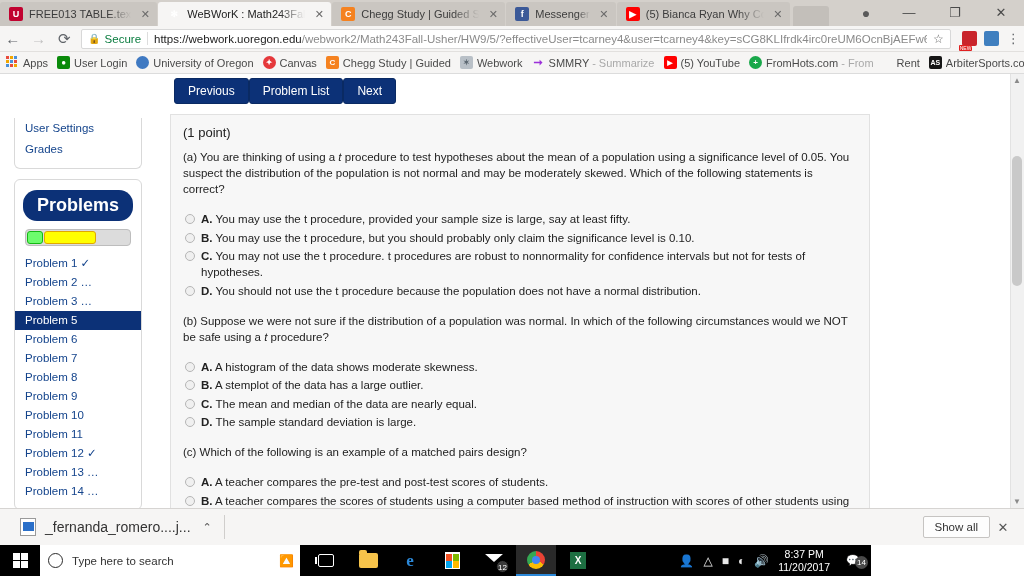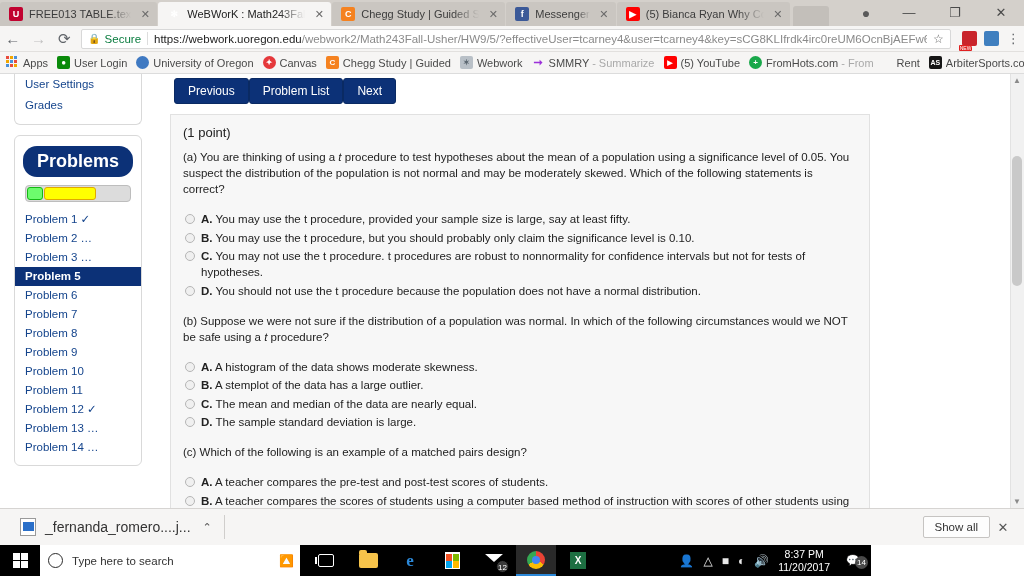--- a/index.html
+++ b/index.html
@@ -144,21 +144,21 @@
     background: #c9c9c9; border-radius: 5px;
   }
   .scroll-arrow { position:absolute; right:2px; width:10px; text-align:center; font-size:8px; color:#8a8a8a; }
 
   
   .leftnav { position: absolute; left: 14px; top: 0px; width: 128px; }
   .panel {
     border: 1px solid #d9d9d9; border-radius: 6px; background: #fff;
     margin-bottom: 10px; padding: 6px 0 8px;
   }
-  .panel.top { border-top: none; border-radius: 0 0 6px 6px; padding-top: 0; }
+  .panel.top { border-top: none; border-radius: 0 0 6px 6px; padding-top: 0; margin-top: 44px; }
   .navlink {
     display: block; font-size: 11.5px; color: #14448c; text-decoration: none;
     padding: 4px 0 4px 10px; line-height: 13px;
   }
   .panel-head {
     background: #0c3177; color: #fff; font-weight: bold; font-size: 18px;
     text-align: center; border-radius: 14px; margin: 4px 8px 8px;
     padding: 5px 0;
   }
   .progress {
@@ -172,21 +172,21 @@
   }
   .progress .seg-yellow {
     width: 52px; height: 13px; background: #ffff00; border: 1.5px solid #e0a800;
     border-radius: 3px; margin-left: 1px;
   }
   .prob-item {
     display: block; font-size: 11.5px; color: #14448c; text-decoration: none;
     padding: 3px 0 3px 10px; line-height: 13px;
   }
   .prob-item.sel {
-    background: #0c3177; color: #fff; font-weight: bold;
+    background: #0c3177; color: #fff; font-weight: normal;
   }
 
   
   .content { position: absolute; left: 170px; top: 0; width: 700px; }
   .btnrow { display: flex; gap: 0; padding: 4px 0 10px 4px; }
   .wwbtn {
     background: #0c3177; color: #fff; border: 1px solid #0a2a63;
     border-radius: 3px; font-size: 12px; padding: 5px 13px;
     font-family: "Liberation Sans", sans-serif; cursor: pointer;
   }

